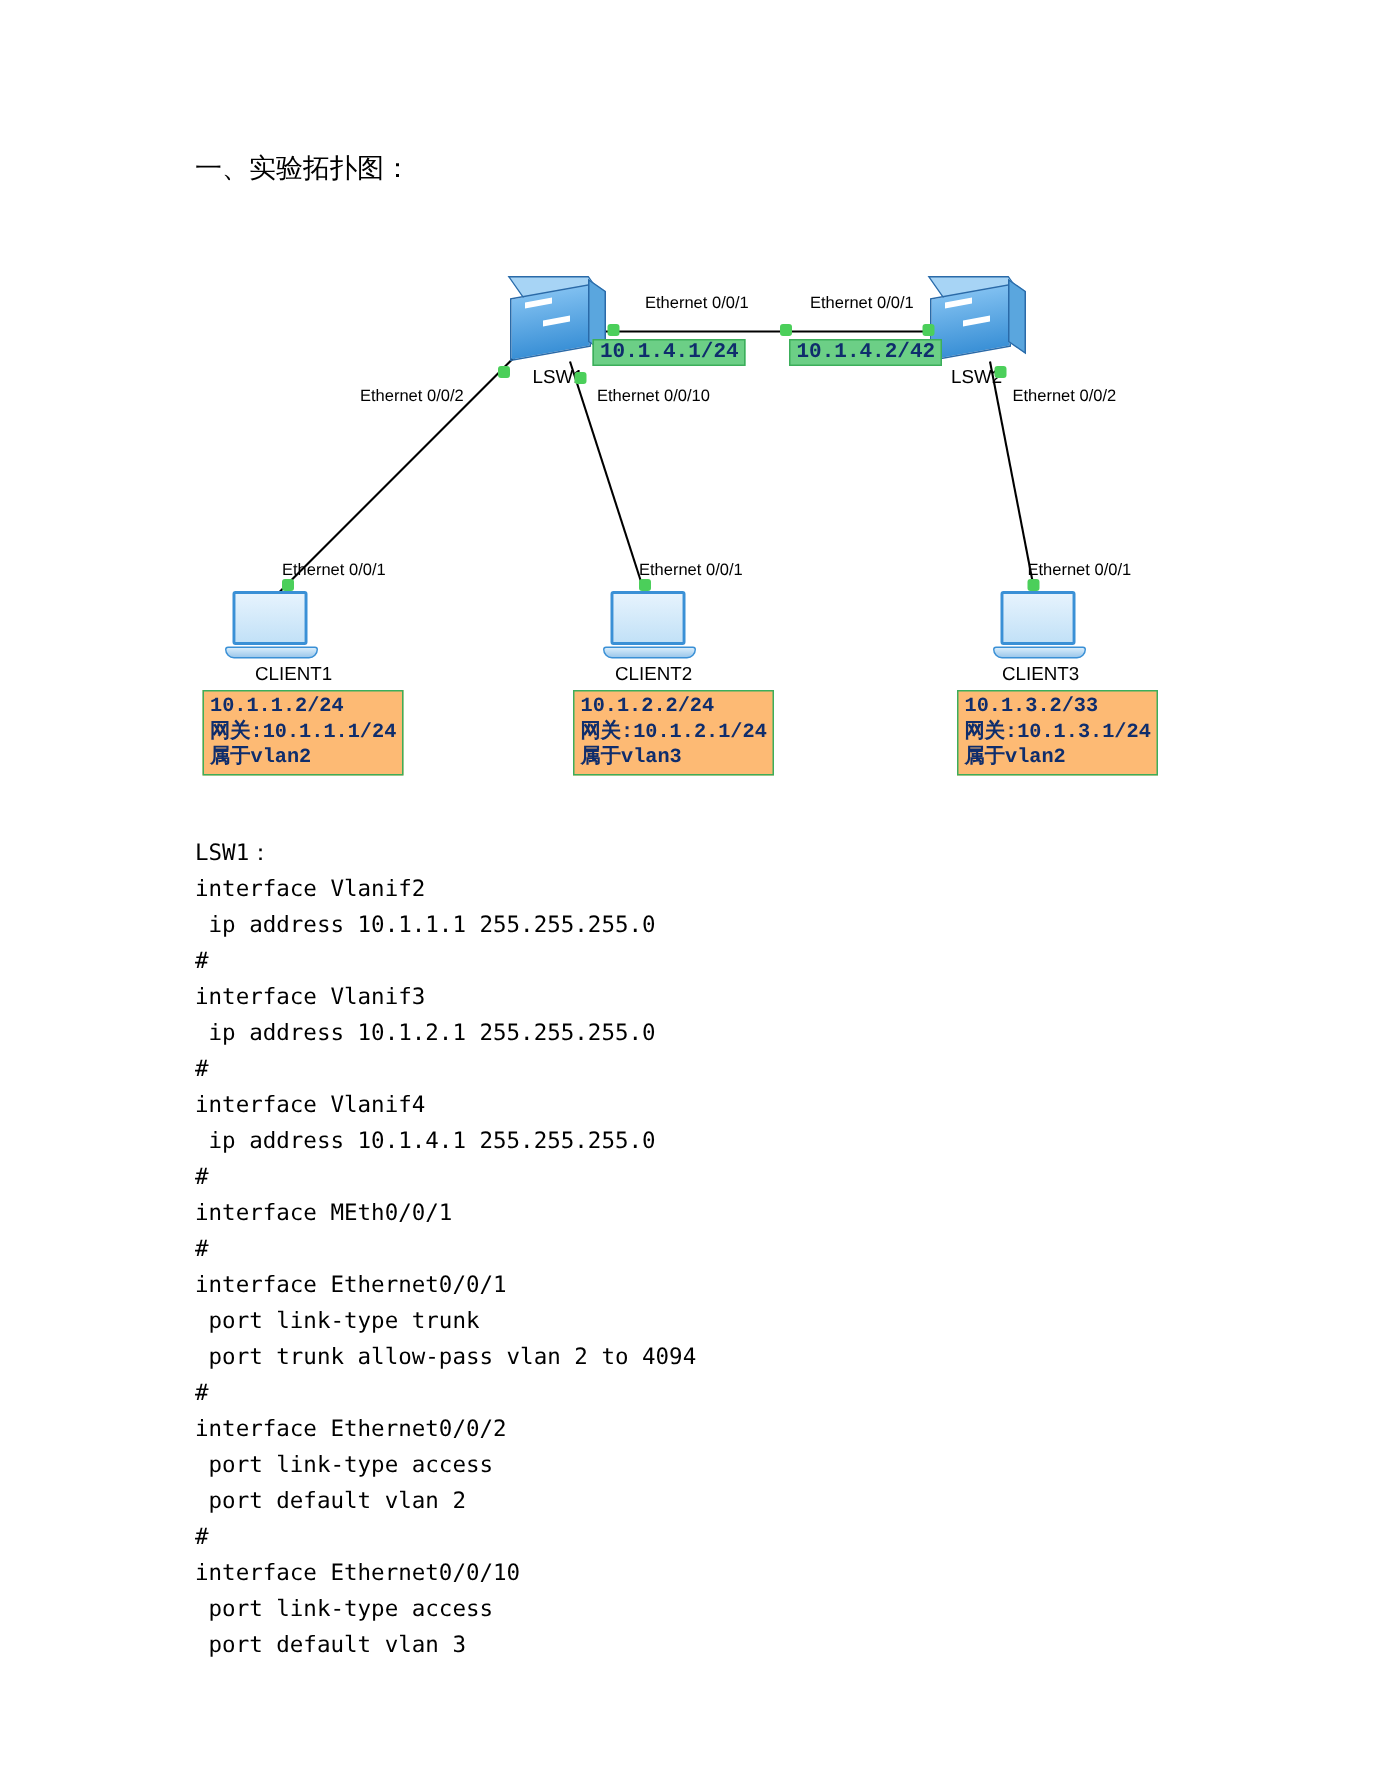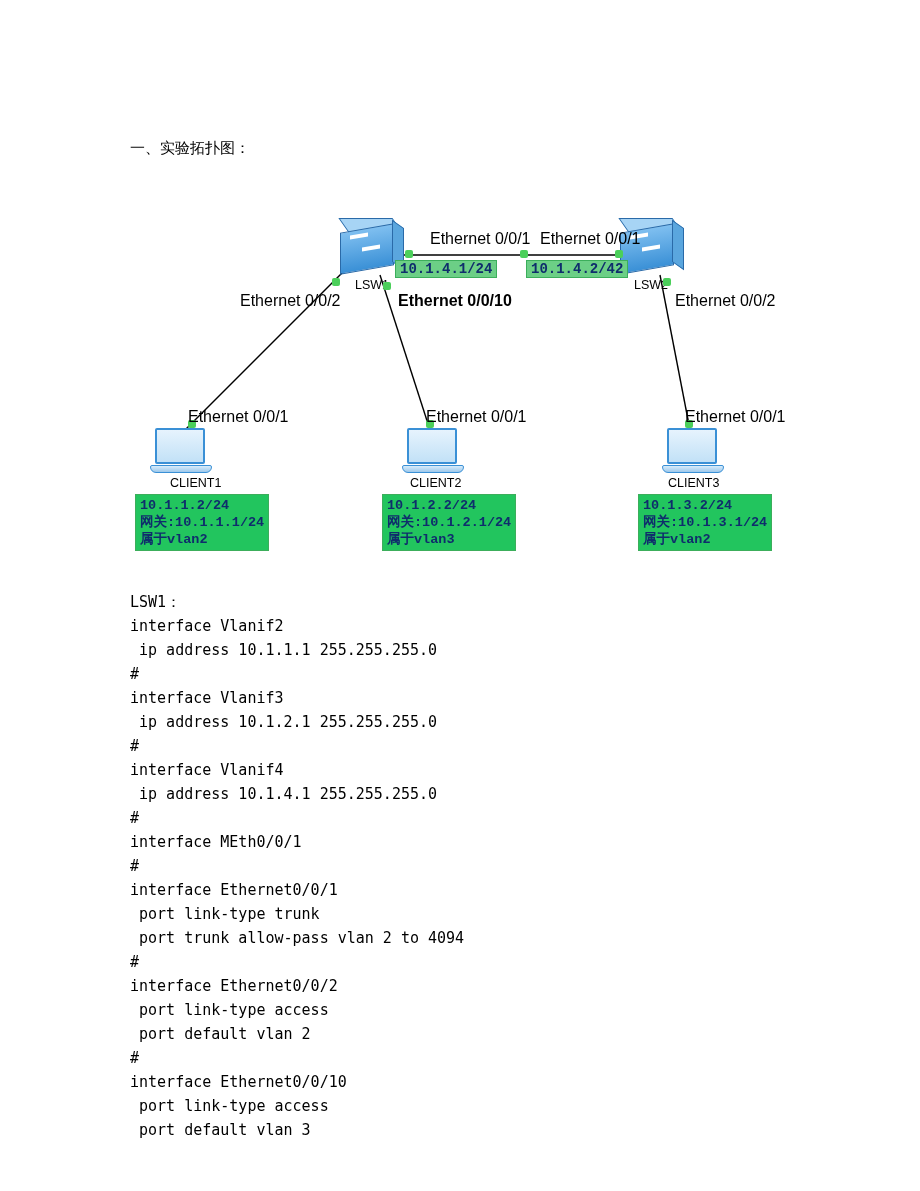--- a/index.html
+++ b/index.html
@@ -8,23 +8,22 @@
     background: #fff;
     font-family: "SimSun", "宋体", serif;
     font-size: 15px;
     color: #000;
     width: 920px;
   }
   .page {
     padding: 100px 130px 60px 130px;
   }
   .section-title {
-    font-size: 15px;
+    font-size: 18px;
     margin-bottom: 12px;
-    margin-top: 39px;
   }
   .topo {
     position: relative;
     width: 660px;
     height: 400px;
     margin: 0 0 20px 0;
   }
   .topo svg {
     position: absolute;
     left: 0; top: 0;
@@ -76,21 +75,21 @@
   .laptop .base {
     width: 60px; height: 6px;
     background: linear-gradient(180deg,#d7ecfb,#9dc8eb);
     border: 1px solid #3a90d6;
     border-radius: 2px 2px 6px 6px;
     margin-top: 1px;
   }
   .lbl {
     position: absolute;
     font-family: Arial, sans-serif;
-    font-size: 16px;
+    font-size: 11px;
     color: #000;
     white-space: nowrap;
   }
   .dot {
     position: absolute;
     width: 8px; height: 8px;
     background: #4bcf5a;
     border-radius: 2px;
   }
   .ipbox {
@@ -99,21 +98,21 @@
     border: 1px solid #3cae5b;
     font-family: "Courier New", monospace;
     font-size: 14px;
     font-weight: bold;
     color: #0f2d6c;
     padding: 0 4px;
     line-height: 16px;
   }
   .infobox {
     position: absolute;
-    background: #22c55e;
+    background: #fdba74;
     border: 1px solid #3cae5b;
     font-family: "SimSun","Courier New",monospace;
     font-size: 13.5px;
     font-weight: bold;
     color: #0f2d6c;
     padding: 2px 4px;
     line-height: 17px;
     white-space: nowrap;
   }
   .dev-name {
@@ -169,21 +168,21 @@
     <div class="lbl" style="left:410px; top:60px;">Ethernet 0/0/1</div>
     <div class="dot" style="left:275px; top:80px;"></div>
     <div class="dot" style="left:390px; top:80px;"></div>
     <div class="dot" style="left:485px; top:80px;"></div>
     <div class="ipbox" style="left:265px; top:90px;text-align:center;">10.1.4.1/24</div>
     <div class="ipbox" style="left:396px; top:90px;">10.1.4.2/42</div>
 
     <div class="lbl" style="left:110px; top:122px;">Ethernet 0/0/2</div>
     <div class="dot" style="left:202px; top:108px;"></div>
 
-    <div class="lbl" style="left:268px; top:122px;font-weight:bold;">Ethernet 0/0/10</div>
+    <div class="lbl" style="left:268px; top:122px;">Ethernet 0/0/10</div>
     <div class="dot" style="left:253px; top:112px;"></div>
 
     <div class="lbl" style="left:545px; top:122px;">Ethernet 0/0/2</div>
     <div class="dot" style="left:533px; top:108px;"></div>
 
     <div class="dot" style="left:58px; top:250px;"></div>
     <div class="lbl" style="left:58px; top:238px;">Ethernet 0/0/1</div>
     <div class="laptop" style="left:20px; top:258px;">
       <div class="screen"></div>
         <div class="base"></div>
@@ -209,21 +208,21 @@
     </div>
 
     <div class="dot" style="left:555px; top:250px;"></div>
     <div class="lbl" style="left:555px; top:238px;">Ethernet 0/0/1</div>
     <div class="laptop" style="left:532px; top:258px;">
       <div class="screen"></div>
         <div class="base"></div>
     </div>
     <div class="dev-name" style="left:538px; top:306px;">CLIENT3</div>
     <div class="infobox" style="left:508px; top:324px;">
-      <div>10.1.3.2/24</div>
+      <div>10.1.3.2/33</div>
       <div>网关:10.1.3.1/24</div>
       <div>属于vlan2</div>
     </div>
   </div>
 
   <div class="config">LSW1：</div>
   <div class="config" id="config-block">interface Vlanif2
  ip address 10.1.1.1 255.255.255.0
 #
 interface Vlanif3

